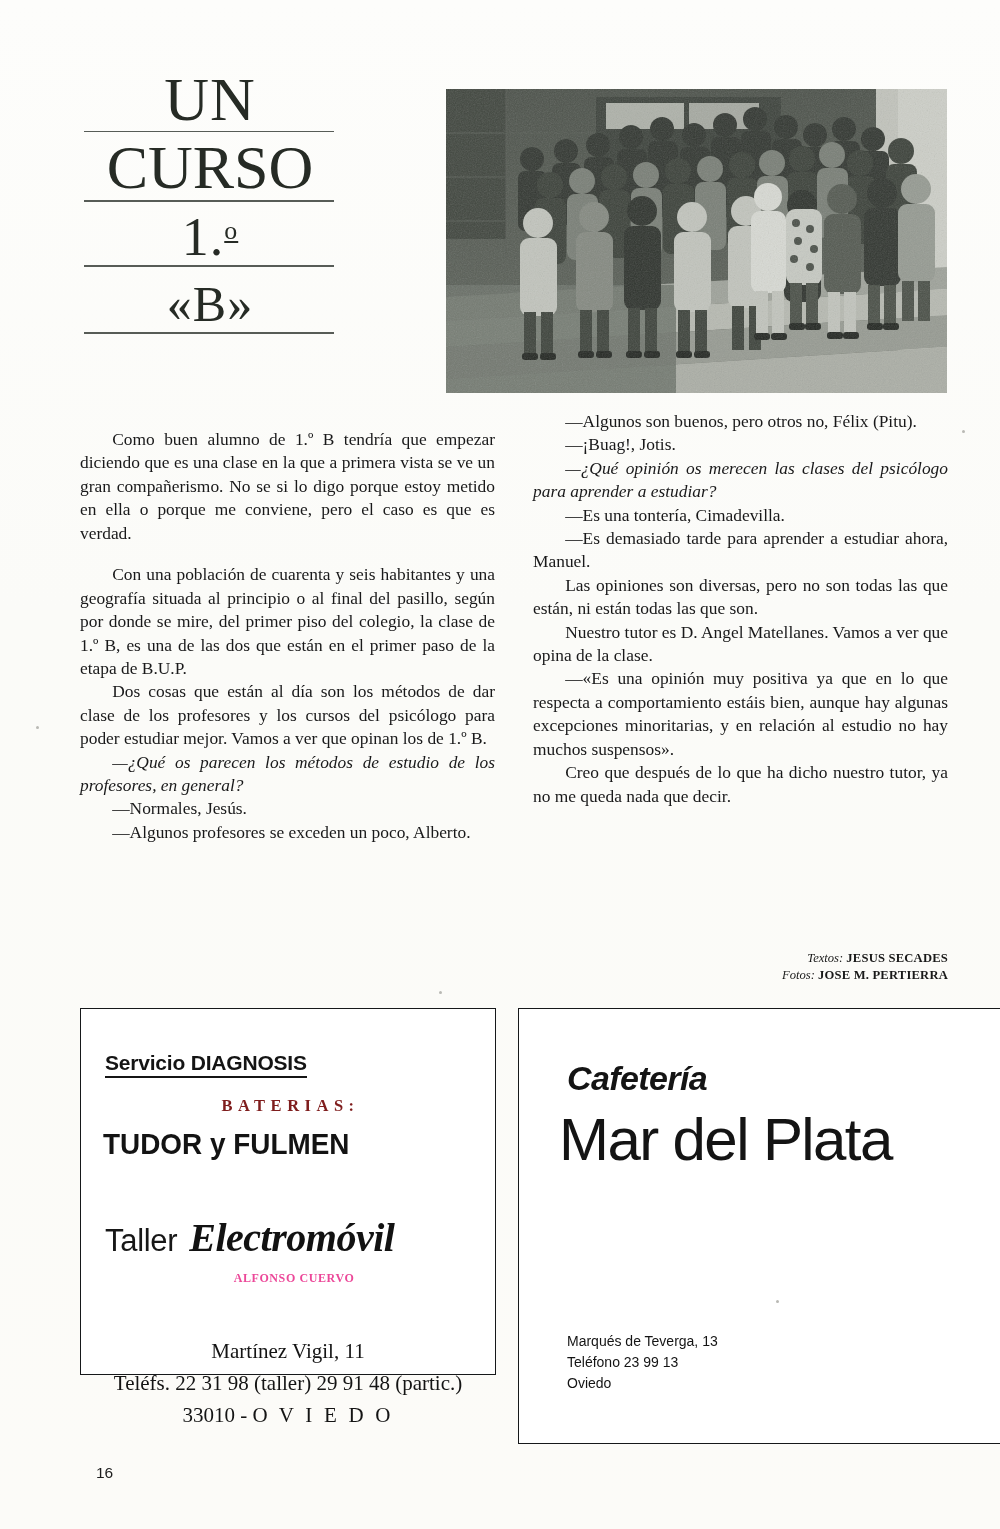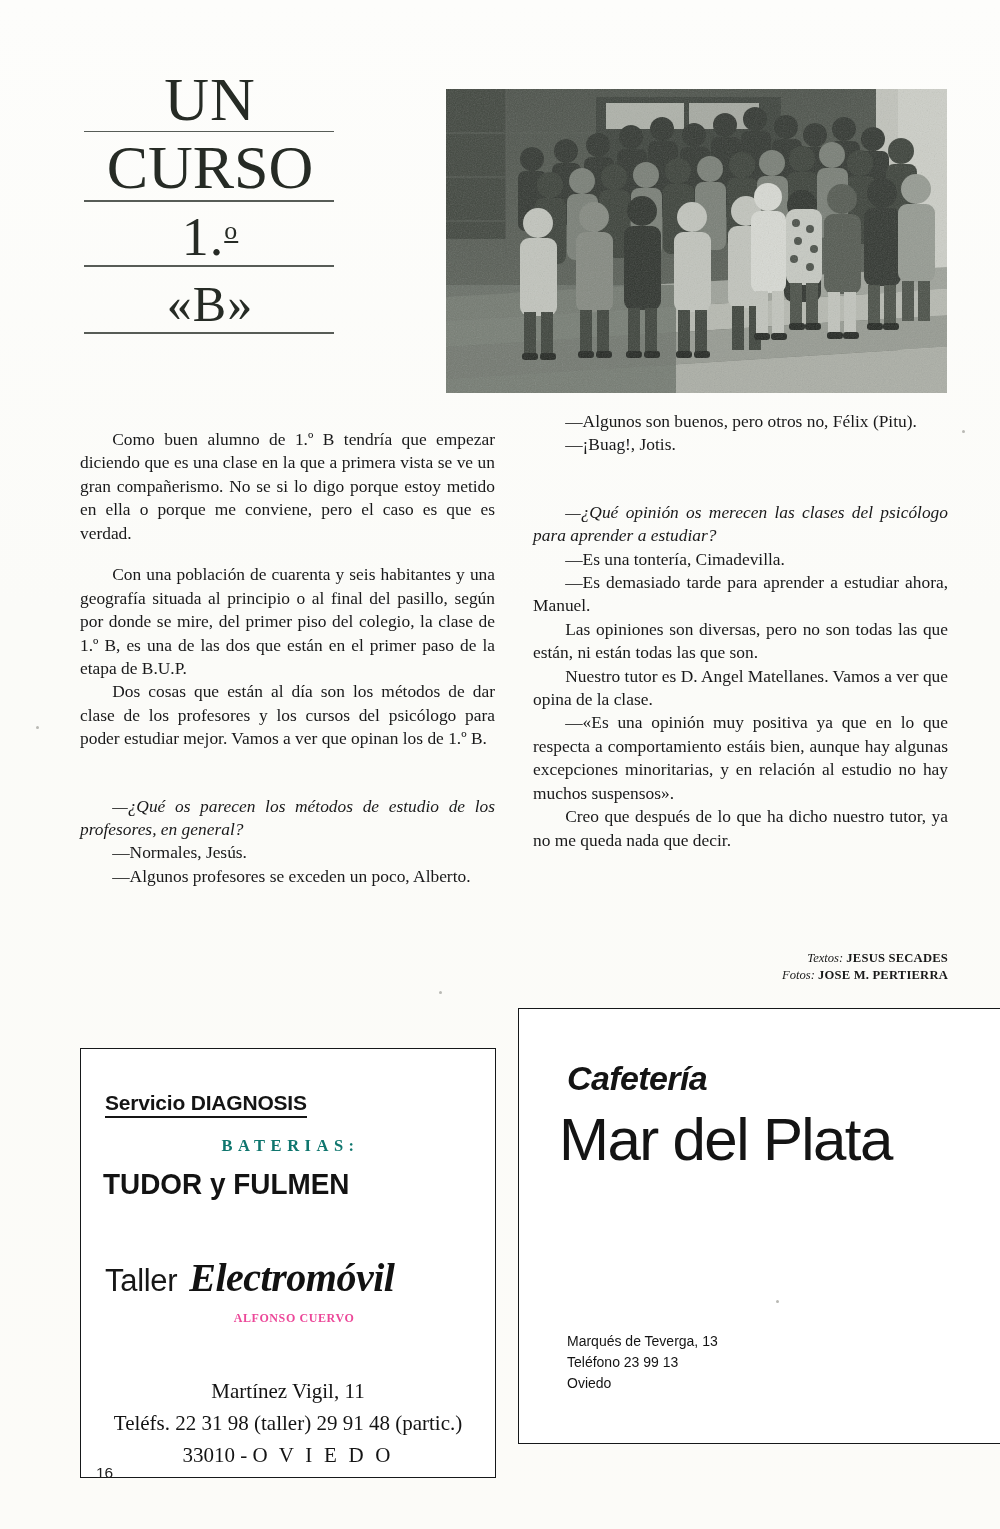--- a/index.html
+++ b/index.html
@@ -82,21 +82,21 @@
     -webkit-font-smoothing: none;
   }
   .col.left  { left: 80px;  top: 428px; }
   .col.right { left: 533px; top: 410px; }
   .col p {
     margin: 0 0 0 0;
     text-indent: 1.85em;
     hyphens: manual;
   }
   .col p.gap { margin-top: 1.05em; }
-  .col p.q { font-style: italic; margin-top: 44px; }
+  .col p.q { font-style: italic; }
 
   
   .credits {
     position: absolute;
     right: 52px;
     top: 950px;
     text-align: right;
     line-height: 1.38;
     font-size: 12.6px;
     color: #191919;
@@ -116,22 +116,21 @@
   .ad {
     position: absolute;
     border: 1.7px solid #16181a;
     background: #ffffff;
     box-sizing: border-box;
   }
   .ad-left {
     left: 80px;
     top: 1008px;
     width: 416px;
-    height: 430px;
-    margin-top: 40px;
+    height: 367px;
   }
   .ad-right {
     left: 518px;
     top: 1008px;
     width: 489px;
     height: 436px;
   }
 
   
   .diag {
@@ -150,21 +149,21 @@
   .baterias {
     position: absolute;
     left: 0; right: 0;
     top: 87px;
     text-align: center;
     font-family: "Liberation Serif", serif;
     font-weight: bold;
     font-size: 16.5px;
     letter-spacing: 5.5px;
     padding-left: 5px;
-    color: #0f766e;
+    color: #7f1d1d;
   }
   .tudor {
     position: absolute;
     left: 22px;
     top: 118px;
     font-family: "Liberation Sans Narrow", "Liberation Sans", sans-serif;
     font-weight: bold;
     font-size: 30px;
     letter-spacing: 0px;
     transform: scaleX(0.93);

